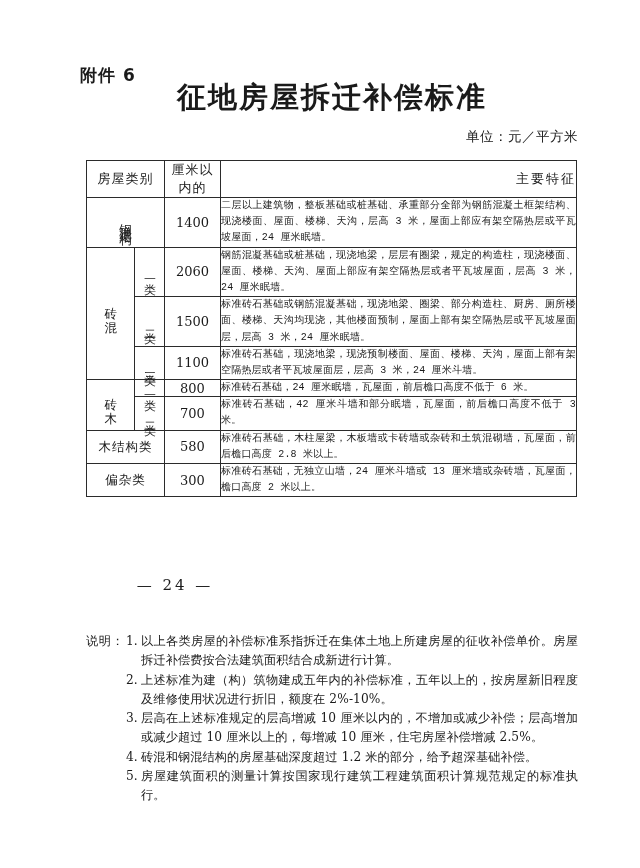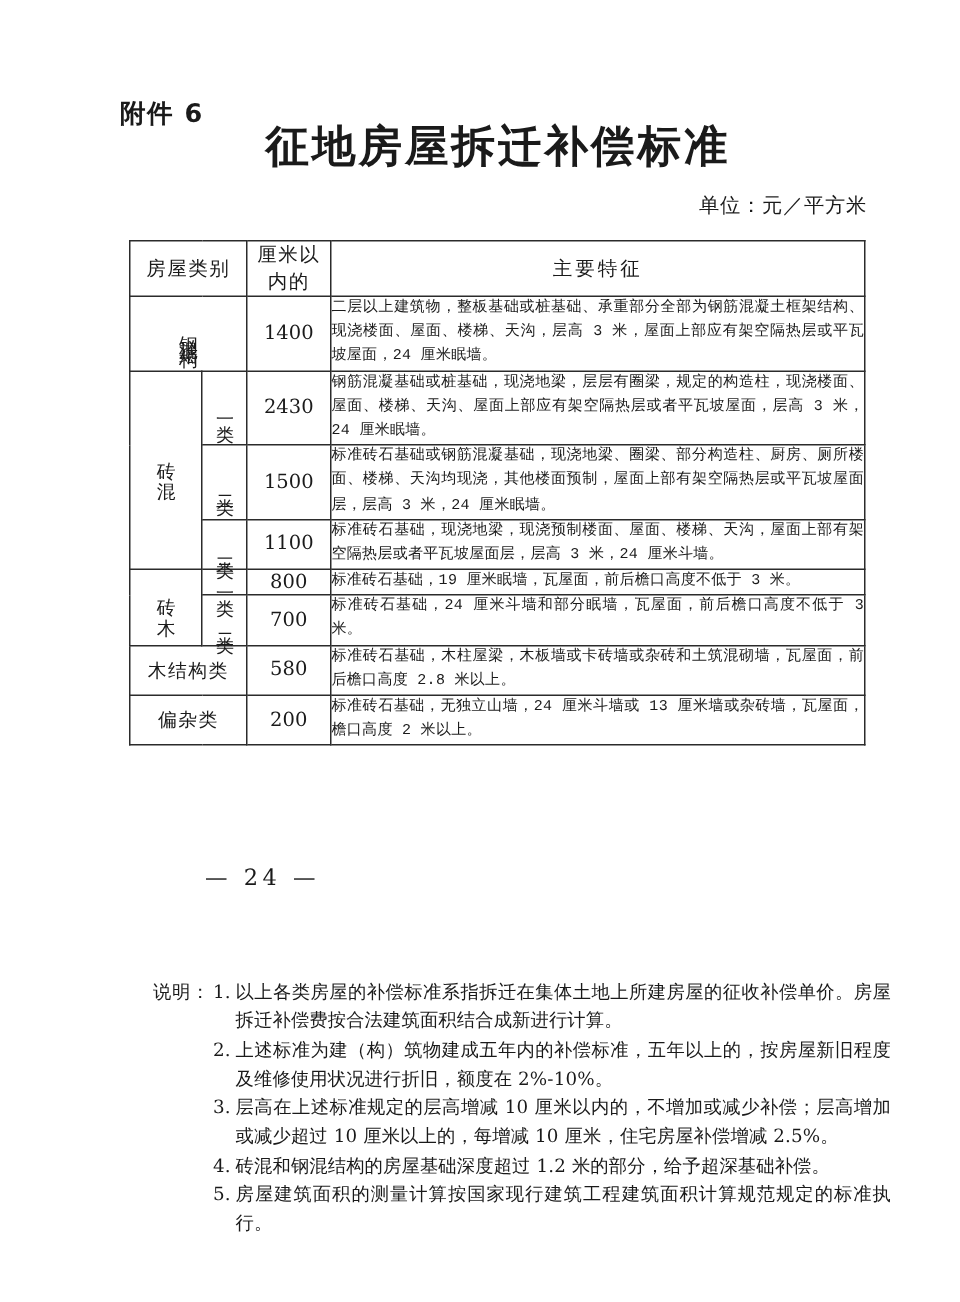--- a/index.html
+++ b/index.html
@@ -77,21 +77,21 @@
 
   .hdr-cell {
     text-align: center;
     font-size: 13px;
     font-weight: bold;
     height: 34px;
     letter-spacing: 1px;
     font-family: "DejaVu Sans", "Liberation Sans", sans-serif;
   }
   .hdr-desc {
-    text-align: center;
+    text-align: right;
     font-size: 13px;
     font-weight: bold;
     letter-spacing: 2px;
     font-family: "DejaVu Sans", "Liberation Sans", sans-serif;
   }
 
   .cat-cell {
     text-align: center;
     font-size: 12.5px;
     line-height: 1.45;
@@ -140,25 +140,24 @@
     text-align: justify;
     text-justify: inter-ideograph;
     letter-spacing: 0.2px;
     font-family: Liberation Mono, monospace;
   }
 
   
   .notes {
     position: absolute;
     left: 86px;
-    top: 652px;
+    top: 632px;
     width: 492px;
     font-size: 12.2px;
     line-height: 1.58;
-    margin-left: 16px;
   }
   .notes-row {
     display: flex;
     align-items: flex-start;
   }
   .notes-label {
     flex: 0 0 auto;
     padding-right: 2px;
     letter-spacing: 0.5px;
   }
@@ -230,21 +229,21 @@
           <td class="desc-cell">二层以上建筑物，整板基础或桩基础、承重部分全部为钢筋混凝土框架结构、现浇楼面、屋面、楼梯、天沟，层高 3 米，屋面上部应有架空隔热层或平瓦坡屋面，24 厘米眠墙。</td>
         </tr>
 
         <tr>
           <td class="cat-cell" rowspan="3">
             <span class="cat-vert-wide">砖混</span>
           </td>
           <td class="sub-cell">
             <span class="sub-vert">一类</span>
           </td>
-          <td class="price-cell">2430</td>
+          <td class="price-cell">2060</td>
           <td class="desc-cell">钢筋混凝基础或桩基础，现浇地梁，层层有圈梁，规定的构造柱，现浇楼面、屋面、楼梯、天沟、屋面上部应有架空隔热层或者平瓦坡屋面，层高 3 米，24 厘米眠墙。</td>
         </tr>
 
         <tr>
           <td class="sub-cell">
             <span class="sub-vert">二类</span>
           </td>
           <td class="price-cell">1500</td>
           <td class="desc-cell">标准砖石基础或钢筋混凝基础，现浇地梁、圈梁、部分构造柱、厨房、厕所楼面、楼梯、天沟均现浇，其他楼面预制，屋面上部有架空隔热层或平瓦坡屋面层，层高 3 米，24 厘米眠墙。</td>
         </tr>
@@ -258,44 +257,44 @@
         </tr>
 
         <tr>
           <td class="cat-cell" rowspan="2">
             <span class="cat-vert-wide">砖木</span>
           </td>
           <td class="sub-cell">
             <span class="sub-vert">一类</span>
           </td>
           <td class="price-cell">800</td>
-          <td class="desc-cell">标准砖石基础，19 厘米眠墙，瓦屋面，前后檐口高度不低于 3 米。</td>
+          <td class="desc-cell">标准砖石基础，24 厘米眠墙，瓦屋面，前后檐口高度不低于 6 米。</td>
         </tr>
 
         <tr>
           <td class="sub-cell">
             <span class="sub-vert">二类</span>
           </td>
           <td class="price-cell">700</td>
-          <td class="desc-cell">标准砖石基础，24 厘米斗墙和部分眠墙，瓦屋面，前后檐口高度不低于 3 米。</td>
+          <td class="desc-cell">标准砖石基础，42 厘米斗墙和部分眠墙，瓦屋面，前后檐口高度不低于 3 米。</td>
         </tr>
 
         <tr>
           <td class="cat-cell" colspan="2">
             <span class="cat-horiz">木结构类</span>
           </td>
           <td class="price-cell">580</td>
           <td class="desc-cell">标准砖石基础，木柱屋梁，木板墙或卡砖墙或杂砖和土筑混砌墙，瓦屋面，前后檐口高度 2.8 米以上。</td>
         </tr>
 
         <tr>
           <td class="cat-cell" colspan="2">
             <span class="cat-horiz">偏杂类</span>
           </td>
-          <td class="price-cell">200</td>
+          <td class="price-cell">300</td>
           <td class="desc-cell">标准砖石基础，无独立山墙，24 厘米斗墙或 13 厘米墙或杂砖墙，瓦屋面，檐口高度 2 米以上。</td>
         </tr>
       </tbody>
     </table>
   </div>
 
   <div class="notes">
     <div class="notes-row">
       <div class="notes-label">说明：</div>
       <div class="notes-list">

